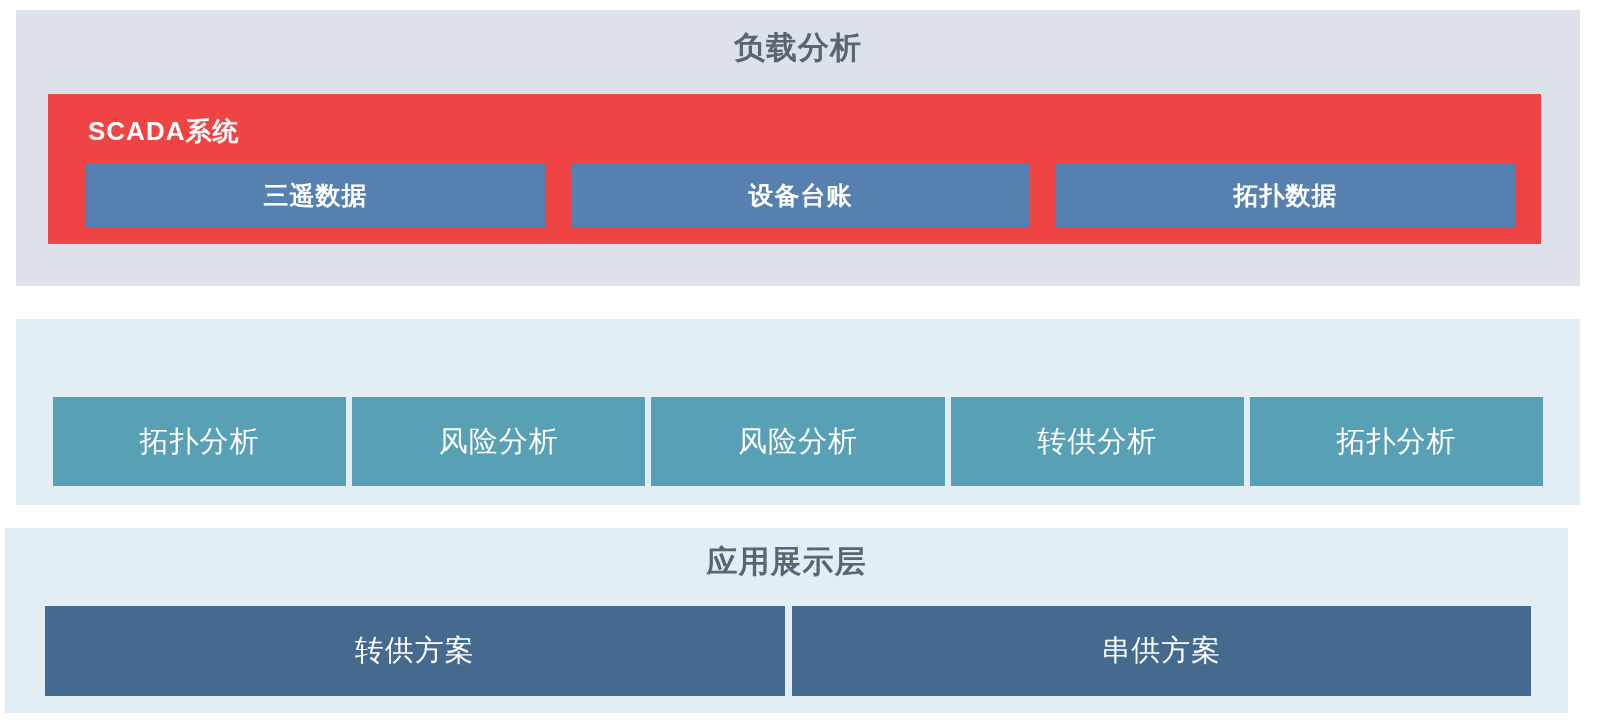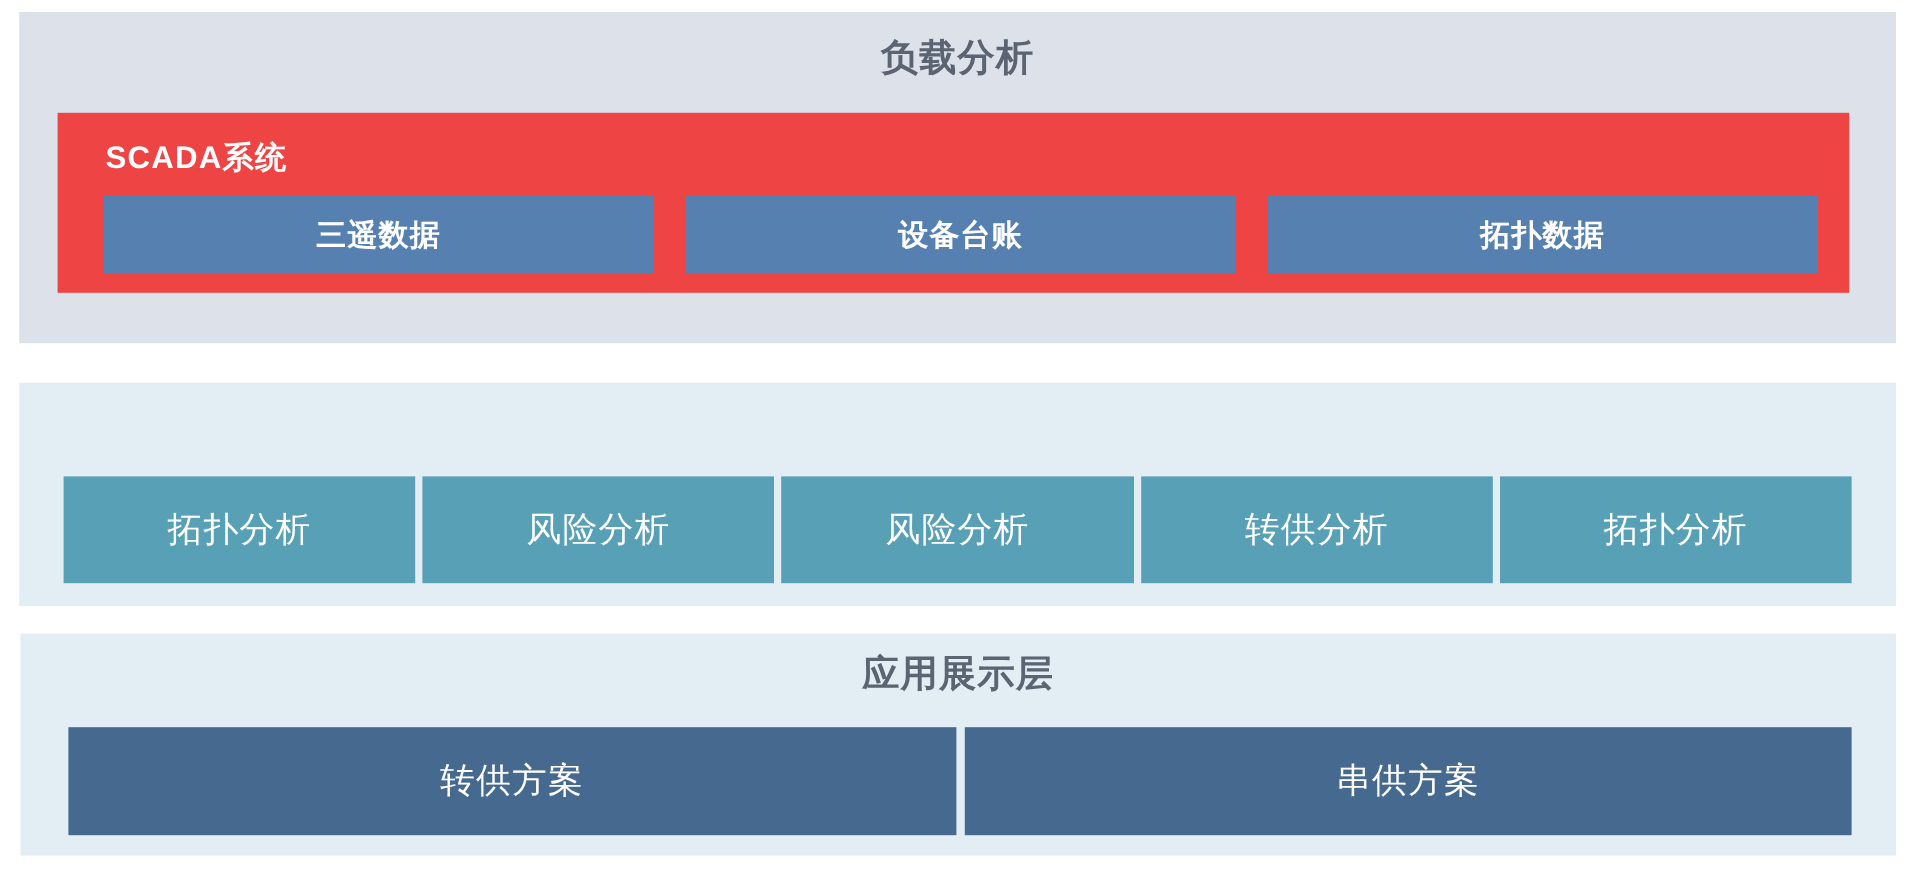--- a/index.html
+++ b/index.html
@@ -88,21 +88,21 @@
     color: #ffffff;
     font-size: 29px;
     font-weight: 300;
     letter-spacing: 1px;
     display: flex;
     align-items: center;
     justify-content: center;
   }
   
   .band-display {
-    left: 17px; top: 528px;
+    left: 5px; top: 528px;
     width: 1563px; height: 185px;
     background: #e2eef4;
   }
   .band-display .band-title { padding-top: 14px; }
   .display-row {
     position: absolute;
     left: 40px; right: 37px; top: 78px;
     height: 90px;
     display: flex;
     gap: 7px;

